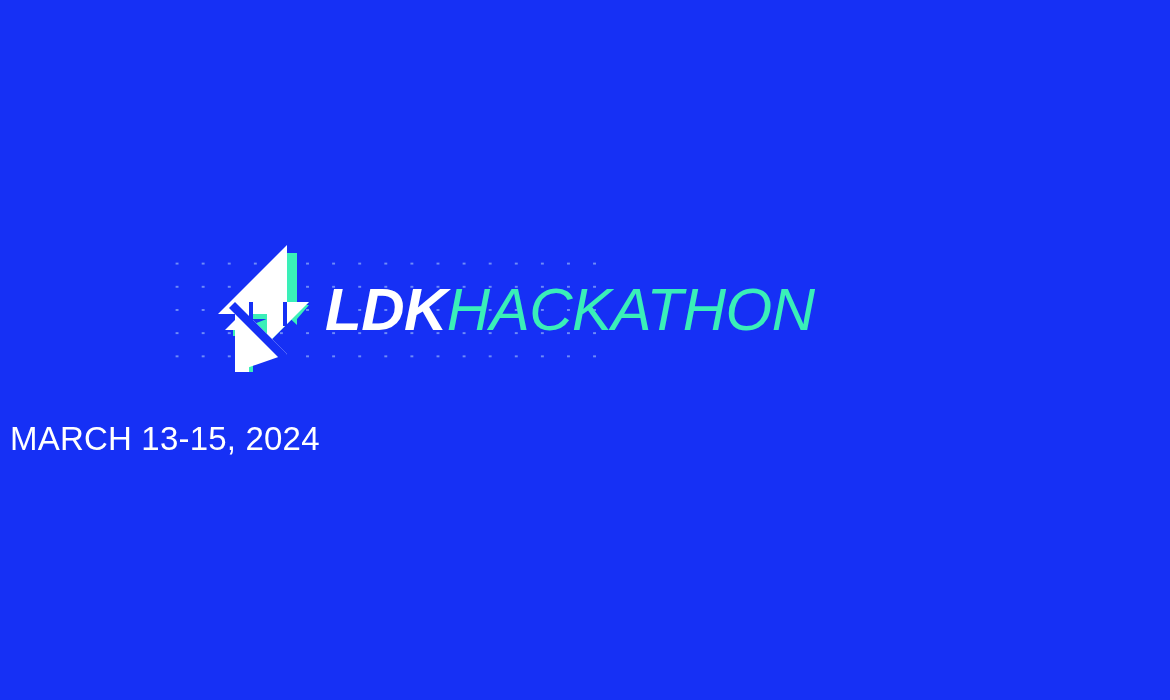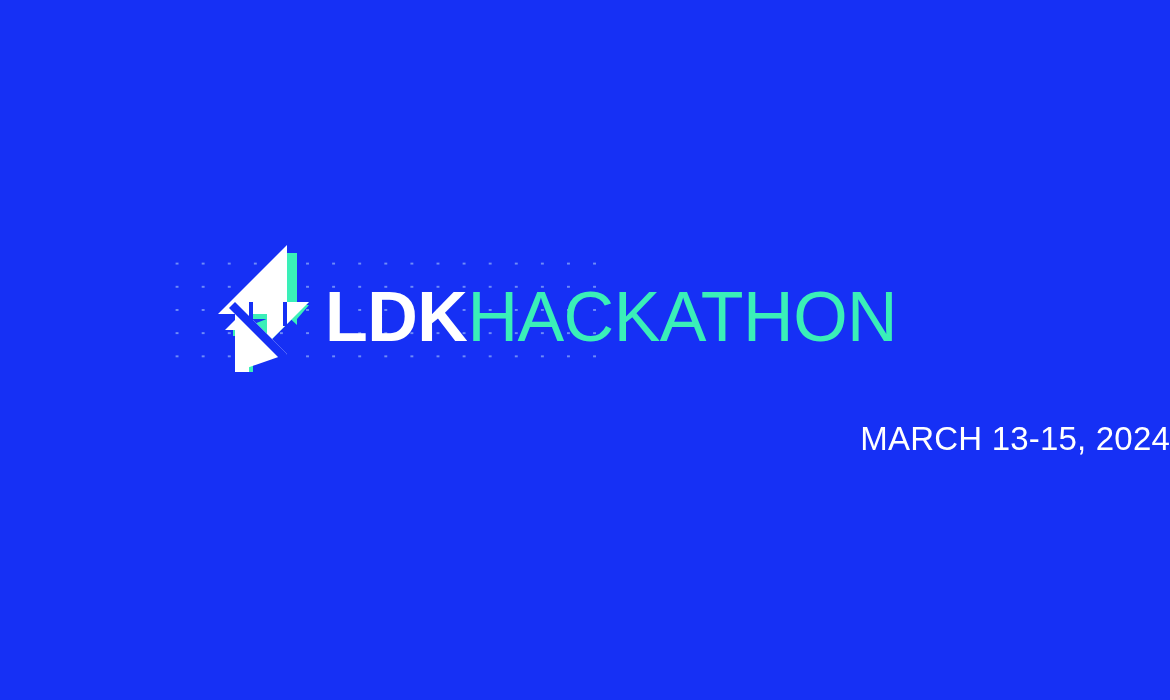--- a/index.html
+++ b/index.html
@@ -48,43 +48,44 @@
     position: absolute;
     left: 205px;
     top: 8px;
     width: 112px;
     height: 138px;
   }
 
   #wordmark {
     position: absolute;
     left: 325px;
-    top: 8px;
+    top: 0;
     height: 155px;
     line-height: 155px;
     white-space: nowrap;
-    font-size: 70px;
+    font-size: 60px;
     letter-spacing: -0.5px;
+    font-style: italic;
   }
   #wordmark .ldk {
     font-weight: 700;
     color: #FFFFFF;
   }
   #wordmark .hack {
     font-weight: 300;
     color: #3AEFB8;
   }
 
   
   #subtitle {
     position: absolute;
     left: 0;
     top: 422px;
     width: 1170px;
-    text-align: right;
+    text-align: left;
     color: #FFFFFF;
     font-size: 33px;
     font-weight: 500;
     line-height: 34px;
     letter-spacing: 0.2px;
   }
   #subtitle .line {
     display: block;
     padding-left: 10px;
   }

